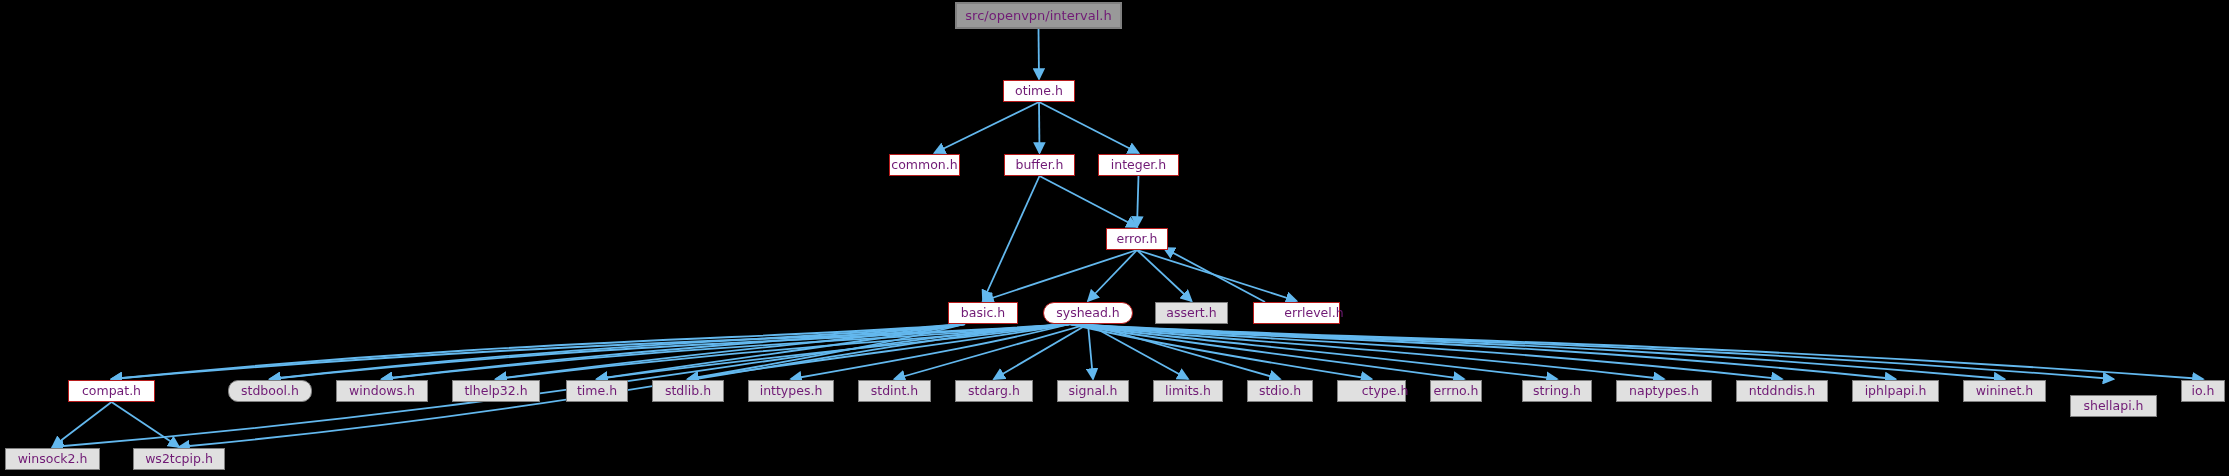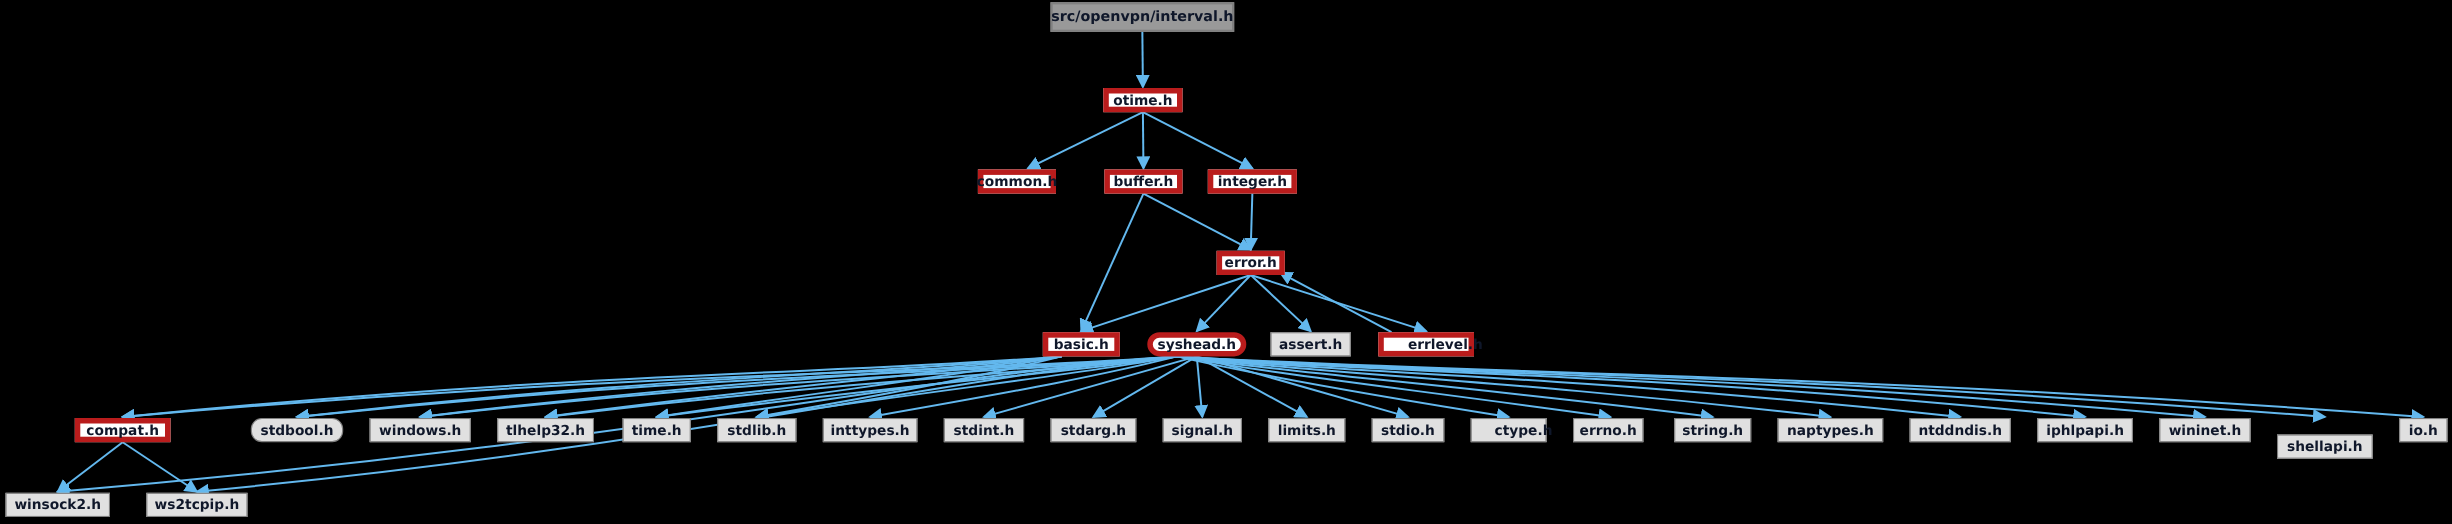--- a/index.html
+++ b/index.html
@@ -15,27 +15,26 @@
   #edges{position:absolute;left:0;top:0;width:2229px;height:476px;}
   .node{
     position:absolute;
     box-sizing:border-box;
     display:flex;
     align-items:center;
     justify-content:center;
     height:22px;
     font-size:12.5px;
     line-height:1;
-    color:#0f172a;
+    color:#701a75;
     white-space:nowrap;
     letter-spacing:0px;
     z-index:5;
-    font-weight:bold;
   }
-  .node.white{background:#ffffff;border:5px solid #b91c1c;align-items:flex-end;}
+  .node.white{background:#ffffff;border:1px solid #b91c1c;}
   .node.grey{background:#e0e0e0;border:1px solid #808080;align-items:center;}
   .node.root{
     background:#999999;
     border:2px solid #808080;
     height:27px;
     font-size:13px;
   }
   .node span{pointer-events:none;}
 </style>
 </head>
@@ -154,21 +153,21 @@
     </div>
     <div class="node grey" style="left: 1153px; top: 380px; width: 70px;">
       <span>limits.h</span>
     </div>
     <div class="node grey" style="left: 1247px; top: 380px; width: 66px;">
       <span>stdio.h</span>
     </div>
     <div class="node grey" style="left: 1337px; top: 380px; width: 69px; padding-left: 27px;">
       <span>ctype.h</span>
     </div>
-    <div class="node grey" style="left: 1430px; top: 380px; width: 64px;">
+    <div class="node grey" style="left: 1430px; top: 380px; width: 52px;">
       <span>errno.h</span>
     </div>
     <div class="node grey" style="left: 1522px; top: 380px; width: 70px;">
       <span>string.h</span>
     </div>
     <div class="node grey" style="left: 1616px; top: 380px; width: 96px;">
       <span>naptypes.h</span>
     </div>
     <div class="node grey" style="left: 1736px; top: 380px; width: 92px;">
       <span>ntddndis.h</span>

